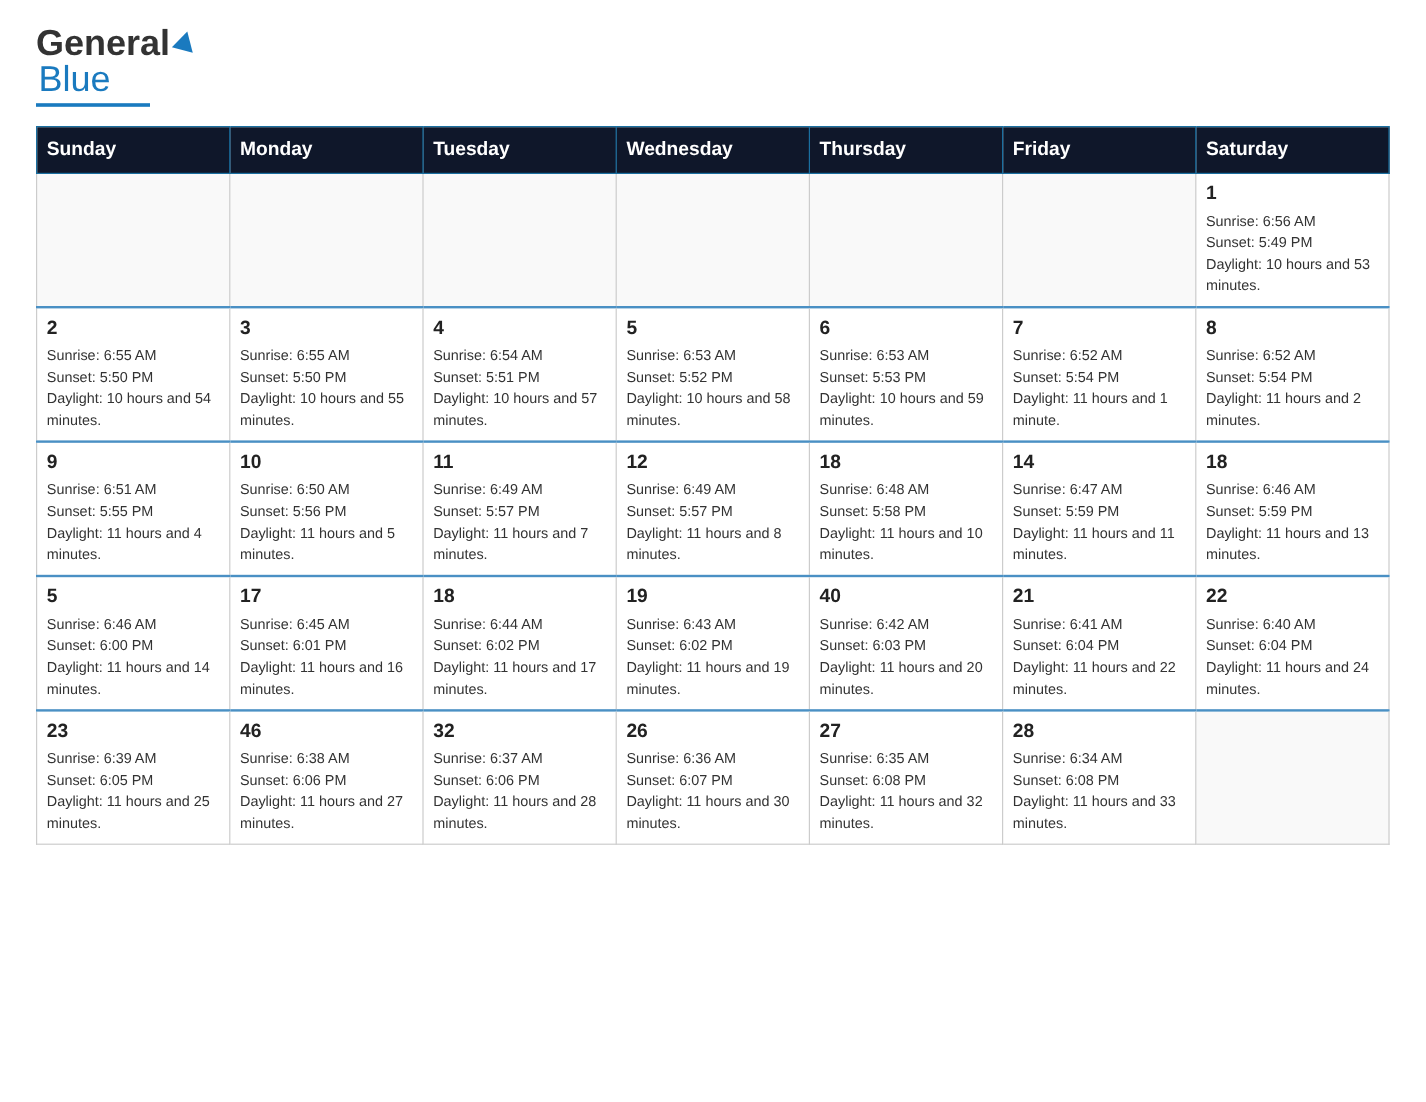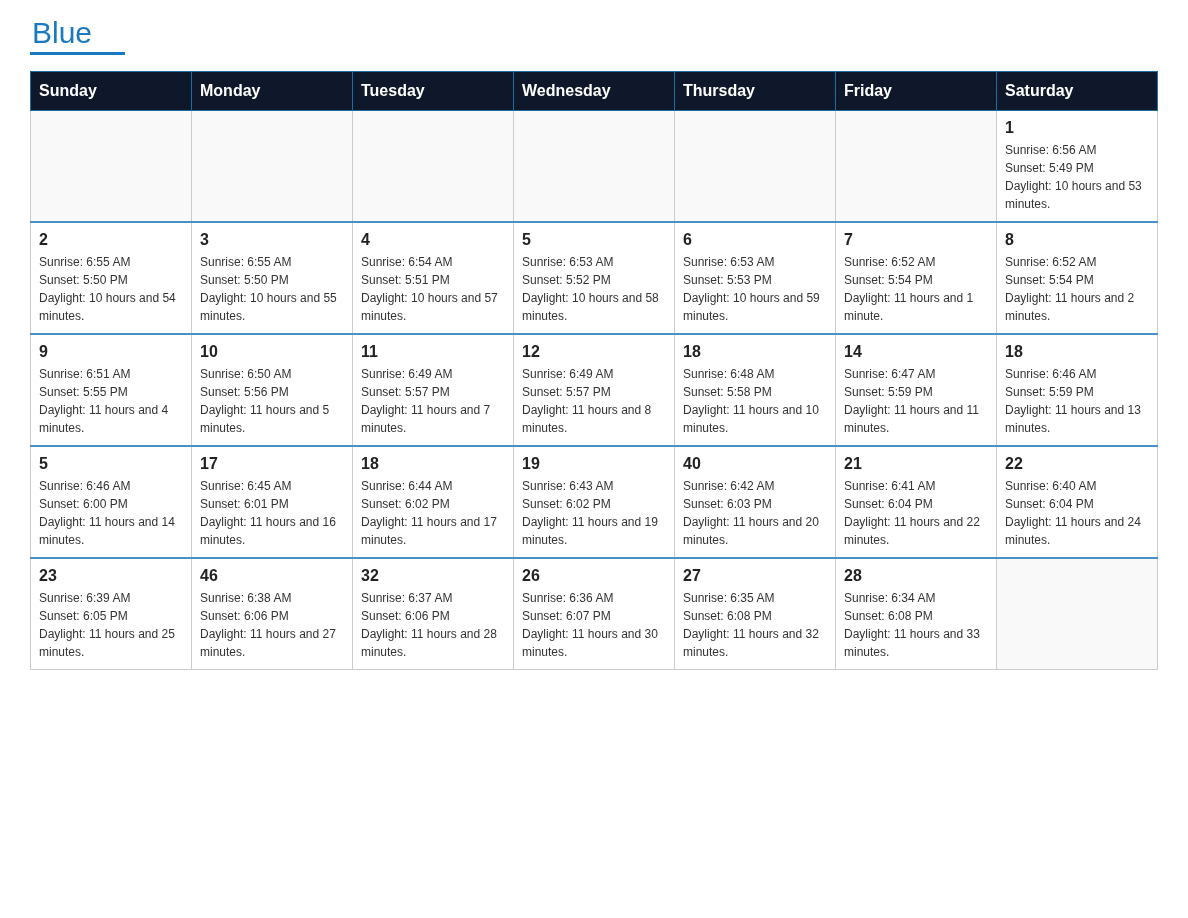--- a/index.html
+++ b/index.html
@@ -74,20 +74,24 @@
     }
     tr:not(:last-child) td {
       border-bottom: 2px solid #4a90c4;
     }
   </style>
 </head>
 <body>
 
 <div class="header">
   <div class="logo-area">
+    <div style="display:flex; align-items:center;">
+      <span style="font-size:30px; font-weight:bold; color:#333; font-family: Arial, sans-serif;">General</span>
+      <span style="display:inline-block; width:0; height:0; border-left:9px solid transparent; border-right:9px solid transparent; border-bottom:16px solid #1a7abf; margin-left:3px; margin-top:-6px; transform: rotate(15deg);"></span>
+    </div>
     <div style="display:flex; align-items:center; margin-top:-4px; margin-left:2px;">
       <span style="font-size:30px; font-weight:normal; color:#1a7abf; font-family: Arial, sans-serif;">Blue</span>
     </div>
     <div style="width:95px; height:3px; background:#1a7abf; margin-top:2px;"></div>
   </div>
 </div>
 
 <table class="calendar-table">
   <thead>
     <tr>

